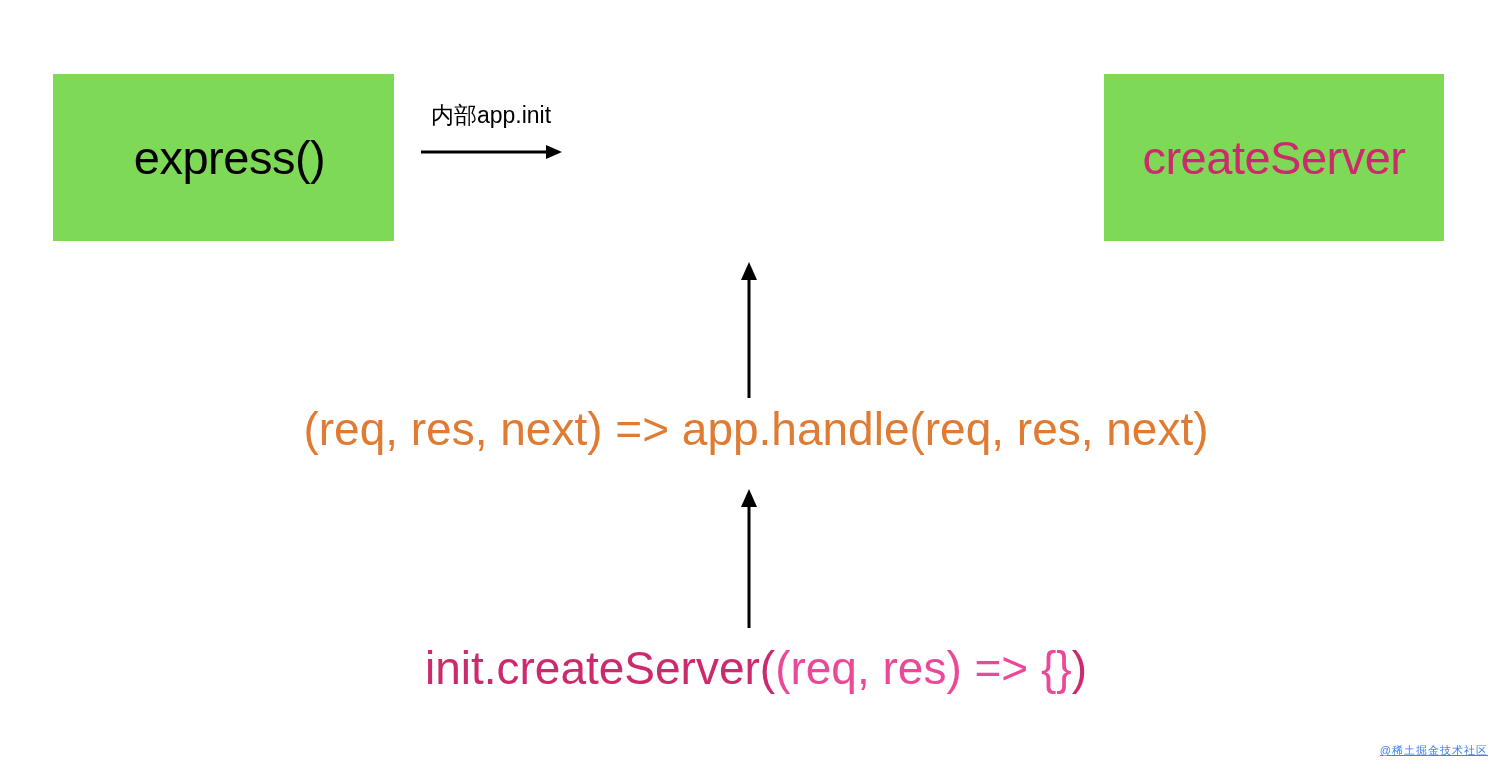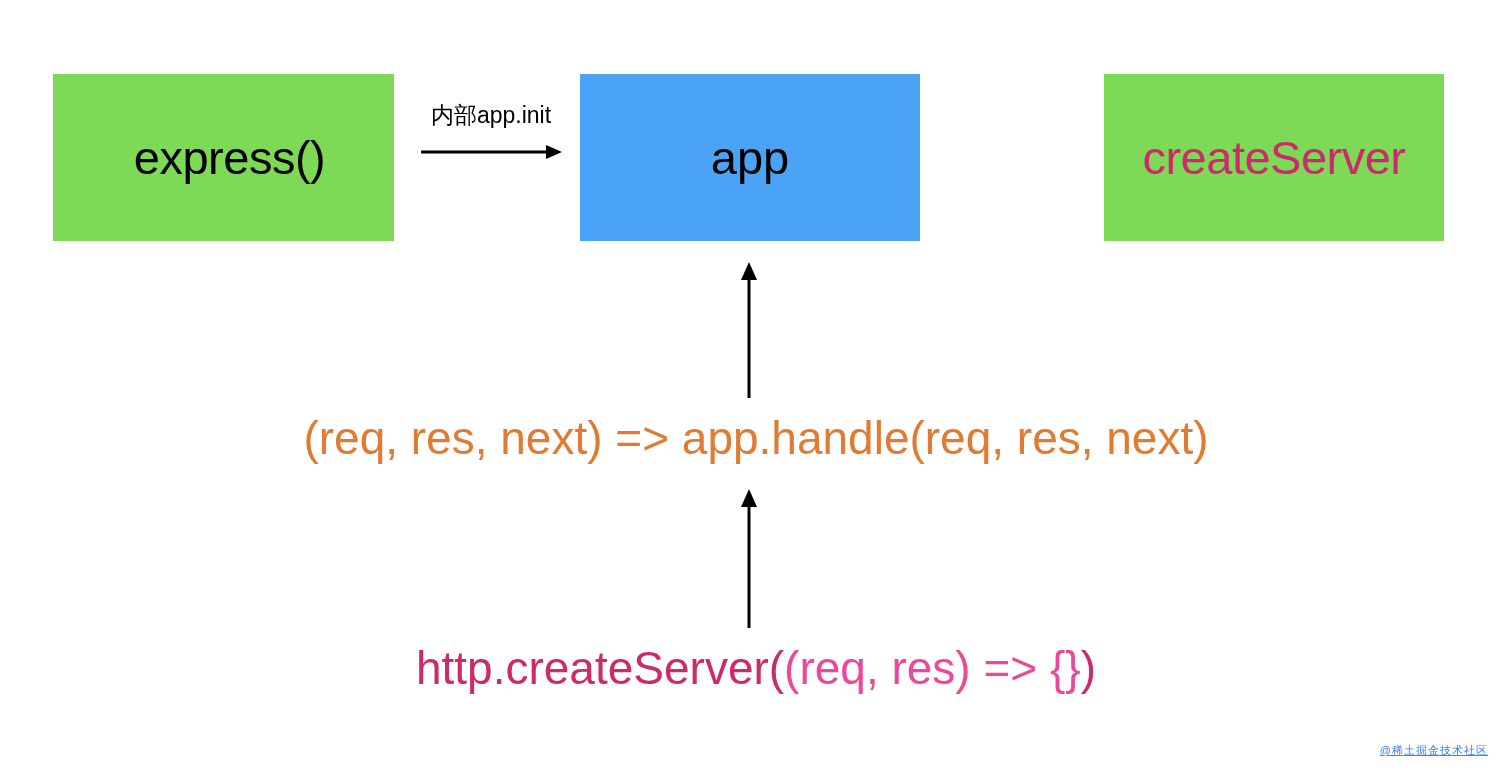--- a/index.html
+++ b/index.html
@@ -135,21 +135,21 @@
   .code-row {
     position: absolute;
     left: 0;
     width: 1512px;
     text-align: center;
     white-space: nowrap;
     line-height: 1;
     font-family: "Liberation Sans", sans-serif;
   }
   #code-handle {
-    top: 415px;
+    top: 406px;
     font-size: 46px;
     color: #e07b33;
   }
   #code-createserver {
     top: 645px;
     font-size: 46px;
   }
   .tok-pink { color: #cc2a6d; }
   .tok-orange { color: #ec4899; }
 
@@ -176,23 +176,20 @@
   </div>
 
   <div class="h-connector" id="conn-express-app">
     <span class="conn-label">内部app.init</span>
     <svg width="142" height="20" viewBox="0 0 142 20">
       <line x1="1" y1="10" x2="129" y2="10" stroke="#000000" stroke-width="3"></line>
       <polygon points="126,3 142,10 126,17" fill="#000000"></polygon>
     </svg>
   </div>
 
-  <div class="node-box" id="box-app">
-    <span class="node-label">app</span>
-  </div>
 
 
   <div class="node-box" id="box-createserver">
     <span class="node-label">createServer</span>
   </div>
 
   <div class="v-arrow" id="arrow-handle-to-app">
     <svg width="26" height="136" viewBox="0 0 26 136">
       <line x1="13" y1="136" x2="13" y2="12" stroke="#000000" stroke-width="3"></line>
       <polygon points="13,0 21,18 5,18" fill="#000000"></polygon>
@@ -204,18 +201,18 @@
   </div>
 
   <div class="v-arrow" id="arrow-server-to-handle">
     <svg width="26" height="139" viewBox="0 0 26 139">
       <line x1="13" y1="139" x2="13" y2="12" stroke="#000000" stroke-width="3"></line>
       <polygon points="13,0 21,18 5,18" fill="#000000"></polygon>
     </svg>
   </div>
 
   <div class="code-row" id="code-createserver">
-    <span class="tok-pink">http.createServer(</span><span class="tok-orange">(req, res) =&gt; {}</span><span class="tok-pink">)</span>
+    <span class="tok-pink">init.createServer(</span><span class="tok-orange">(req, res) =&gt; {}</span><span class="tok-pink">)</span>
   </div>
 
   <div id="watermark">@稀土掘金技术社区</div>
 
 </div>
 
 </body></html>

